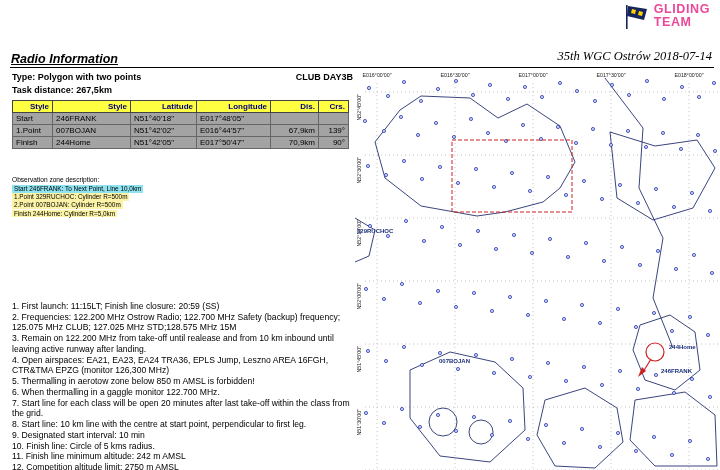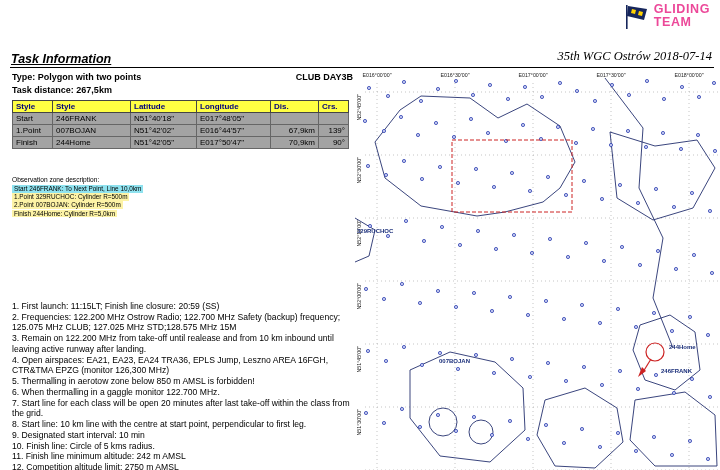--- a/index.html
+++ b/index.html
@@ -12,21 +12,21 @@
   .logo-text { color:#ec4899; font-weight:bold; font-size:12.5px; line-height:13px; letter-spacing:.6px; }
   .title-row { position:absolute; top:49px; left:11px; right:8px; height:16px; }
   .page-title { font-size:12.5px; font-weight:bold; font-style:italic; text-decoration:underline; }
   .event-title { position:absolute; right:0; top:0; font-family:Liberation Serif, serif; font-style:italic; font-size:12.5px; }
   .rule { position:absolute; top:67px; left:10px; right:6px; border-top:1.6px solid #000; }
   .type-row { position:absolute; top:72px; left:12px; width:341px; font-size:9px; font-weight:bold; }
   .class-day { float:right; }
   .distance-row { position:absolute; top:85px; left:12px; font-size:9px; font-weight:bold; }
   table.task { position:absolute; top:100px; left:12px; border-collapse:collapse; font-size:8px; }
   table.task th {
-    background:#ffff42; color:#00007d; font-weight:bold; text-align:left;
+    background:#ffff42; color:#00007d; font-weight:bold; text-align:right;
     border:0.8px solid #444; padding:1px 3px; height:12px; font-size:8px;
   }
   table.task td { border:0.8px solid #666; padding:1px 3px; height:11px; background:#a3a3a3; }
   table.task td.num { text-align:right; }
   table.task .c0{width:40px}.c1{width:78px}.c2{width:66px}.c3{width:74px}.c4{width:48px}.c5{width:30px}
   .oz-title { position:absolute; top:176px; left:12px; font-size:6.6px; }
   .oz-lines { position:absolute; top:185px; left:12px; }
   .oz-line { display:table; font-size:6.4px; line-height:7.6px; height:7.6px; padding:0 2px; margin-bottom:0.6px; white-space:nowrap; }
   .notes { position:absolute; top:301px; left:12px; width:347px; font-size:8.6px; line-height:1.25; }
   .note-line { margin:0; }
@@ -44,21 +44,21 @@
       <polygon points="16,8 20,9 19,13 15,12" fill="#ffd200"></polygon>
     </svg>
   </span>
   <span class="logo-text">
     <span>GLIDING</span><br>
     <span>TEAM</span>
   </span>
 </div>
 
 <div class="title-row">
-  <span class="page-title">Task Information</span>
+  <span class="page-title">Radio Information</span>
   <span class="event-title">35th WGC Ostrów 2018-07-14</span>
 </div>
 <div class="rule"></div>
 
 <div class="type-row">
   <span>Type: Polygon with two points</span>
   <span class="class-day">CLUB DAY3B</span>
 </div>
 <div class="distance-row">Task distance: 267,5km</div>
 

